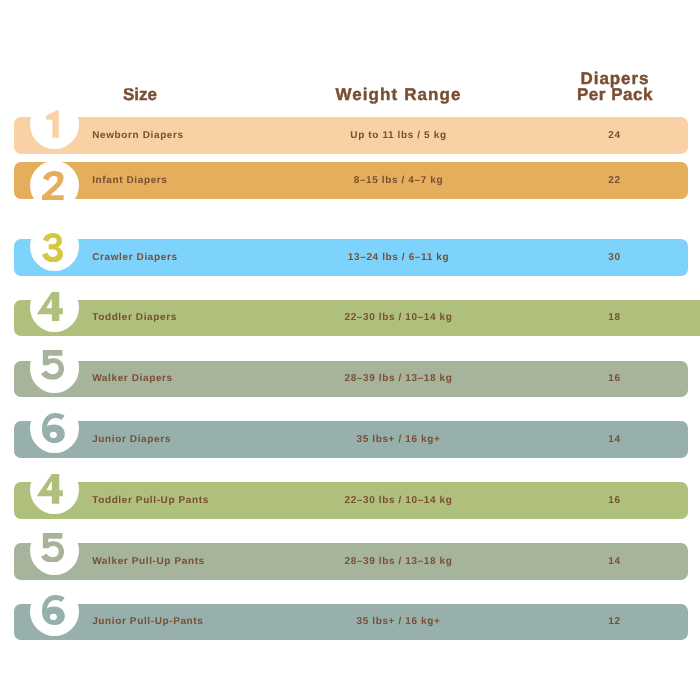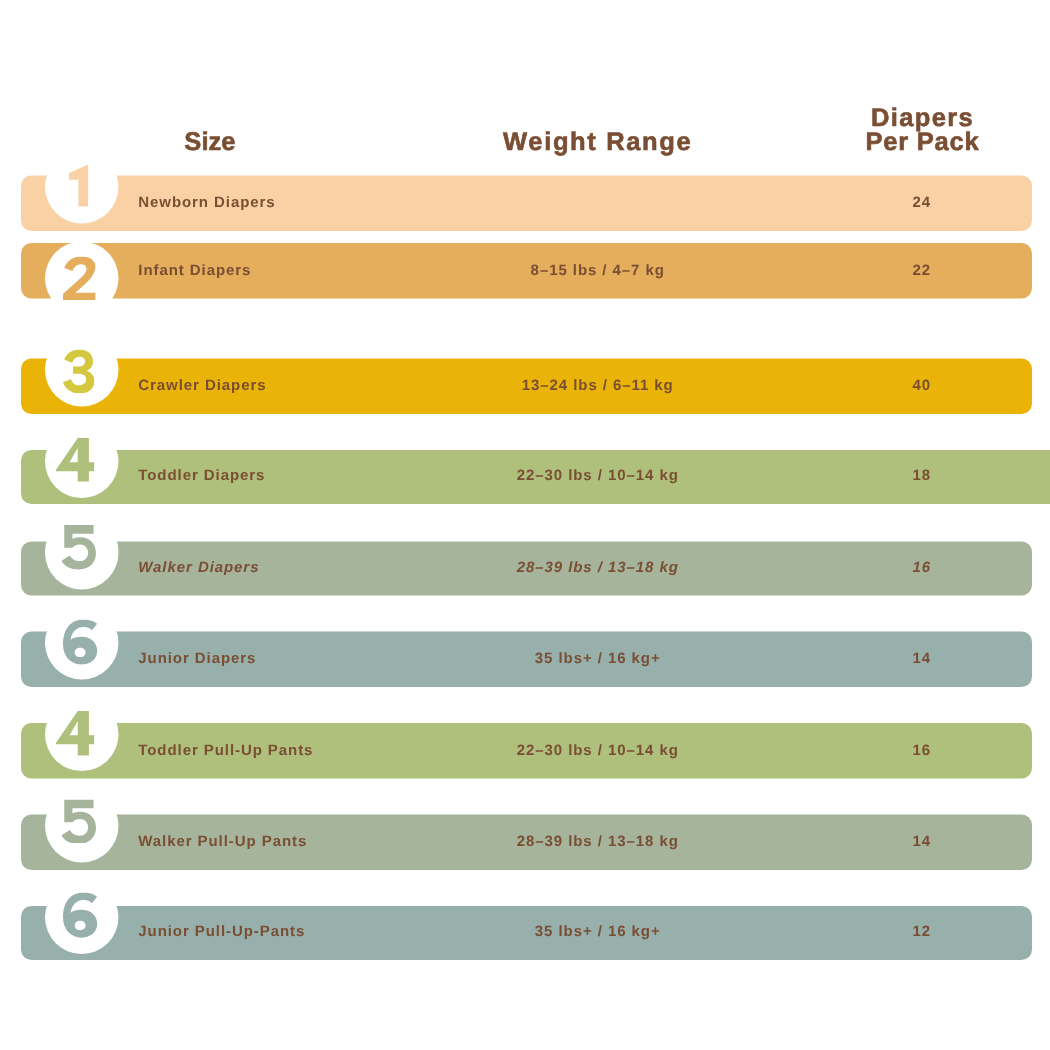--- a/index.html
+++ b/index.html
@@ -33,62 +33,63 @@
 <div id="chart">
   <div class="hdr" id="hdr-size">Size</div>
   <div class="hdr" id="hdr-weight">Weight Range</div>
   <div class="hdr" id="hdr-pack">
     <div>Diapers</div>
     <div>Per Pack</div>
   </div>
   <div id="rows">
       <div class="row" style="top: 117.4px; background: rgb(250, 209, 164);">
         <div class="cell c-label">Newborn Diapers</div>
+        <div class="cell c-weight">Up to 11 lbs / 5 kg</div>
         <div class="cell c-pack">24</div>
       </div>
       <div class="badge" style="top: 100.1px;">
         <svg viewBox="0 0 42.58 93.25" preserveAspectRatio="none" width="12.8" height="27.7" style="left: 16.1px; top: 10.15px;">
           <path d="M 42.58 93.25 L 42.58 0 L 40.2 0 L 0 18.2 L 0 33.0 L 21.0 33.0 L 21.0 93.25 Z" fill="#FAD1A4" fill-rule="evenodd"></path>
         </svg>
         <span class="badge-num">1</span>
       </div>
       <div class="row" style="top: 162px; background: rgb(228, 174, 92);">
         <div class="cell c-label">Infant Diapers</div>
         <div class="cell c-weight">8–15 lbs / 4–7 kg</div>
         <div class="cell c-pack">22</div>
       </div>
       <div class="badge" style="top: 160.9px;">
         <svg viewBox="0 -1 71.58 101" preserveAspectRatio="none" width="21.6" height="29.5" style="left: 12.2px; top: 9.7px;">
           <path d="M 71.6 100 L 71.6 82 L 27.5 82 C 44 67 58 54 63 46 C 69 37 71.6 29 71.6 21.5 C 71.6 8.5 60 -1 41 -1 C 22 -1 8 9 3 25 L 21 32 C 24 22 31 16.5 40 16.5 C 47.5 16.5 52 20.5 52 27 C 52 32.5 49 38 42 45 C 35 52 20 66 0 84 L 0 100 Z" fill="#E4AE5C" fill-rule="evenodd"></path>
         </svg>
         <span class="badge-num">2</span>
       </div>
-      <div class="row" style="top: 239px; background: #eab308;">
+      <div class="row" style="top: 239px; background: #7dd3fc;">
         <div class="cell c-label">Crawler Diapers</div>
         <div class="cell c-weight">13–24 lbs / 6–11 kg</div>
-        <div class="cell c-pack">40</div>
+        <div class="cell c-pack">30</div>
       </div>
       <div class="badge" style="top: 221.7px;">
         <svg viewBox="-4 -2 73.5 106" preserveAspectRatio="none" width="21" height="29.3" style="left: 12.3px; top: 10.85px;">
           <path d="M 35 -2 C 17 -2 4.5 7 -1 22.5 L 17.5 30 C 20.5 20.5 26.5 15.5 34.5 15.5 C 42.5 15.5 47.5 20 47.5 27 C 47.5 34.5 41.5 39 31 39 L 19.5 39 L 19.5 56.5 L 31.5 56.5 C 43.5 56.5 50 61.5 50 70 C 50 78.5 43.5 84.5 34 84.5 C 24.5 84.5 17.5 79 14.5 69 L -4 77 C 1.5 94 16 104 35.5 104 C 55.5 104 69.5 92 69.5 74.5 C 69.5 62.5 62.5 53.5 51 49.5 C 60.5 45.5 66 37.5 66 27 C 66 10 53.5 -2 35 -2 Z" fill="#D4C841" fill-rule="evenodd"></path>
         </svg>
         <span class="badge-num">3</span>
       </div>
       <div class="row" style="top: 299.8px; background: rgb(175, 192, 124); padding-left: 47px;">
         <div class="cell c-label">Toddler Diapers</div>
         <div class="cell c-weight">22–30 lbs / 10–14 kg</div>
         <div class="cell c-pack">18</div>
       </div>
       <div class="badge" style="top: 282.5px;">
         <svg viewBox="0 0 84.08 100" preserveAspectRatio="none" width="25.9" height="29.7" style="left: 7.1px; top: 9.15px;">
           <path d="M 72.3 100 L 72.3 74.7 L 84.08 74.7 L 84.08 54.5 L 72.3 54.5 L 72.3 0 L 48.1 0 L 0 73.2 L 0 74.7 L 48.1 74.7 L 48.1 100 Z M 48.1 54.5 L 30.5 54.5 L 48.1 22.5 Z" fill="#AFC07C" fill-rule="evenodd"></path>
         </svg>
         <span class="badge-num">4</span>
       </div>
-      <div class="row" style="top: 360.6px; background: rgb(166, 180, 156); font-style: italic;">
+      <div class="row" style="top: 360.6px; background: rgb(166, 180, 156);">
         <div class="cell c-label">Walker Diapers</div>
         <div class="cell c-weight">28–39 lbs / 13–18 kg</div>
         <div class="cell c-pack">16</div>
       </div>
       <div class="badge" style="top: 343.3px;">
         <svg viewBox="0 0 85 101.5" preserveAspectRatio="none" width="23" height="29.6" style="left: 11.2px; top: 7.1px;">
           <path d="M 6.8 0 L 6.8 52 L 27 52 C 31.5 47 37.5 44.5 45 44.5 C 57 44.5 65.5 52 65.5 63.5 C 65.5 75 56.5 83 44 83 C 34 83 25.5 78.5 20.5 70 L 0 81.5 C 7 94.5 23 101.5 43.5 101.5 C 67.5 101.5 85 86.5 85 64 C 85 43 69 28 47.5 28 C 38.5 28 31.5 29.5 27 32 L 27 20 L 79 20 L 79 0 Z" fill="#A6B49C" fill-rule="evenodd"></path>
         </svg>
         <span class="badge-num">5</span>
       </div>

